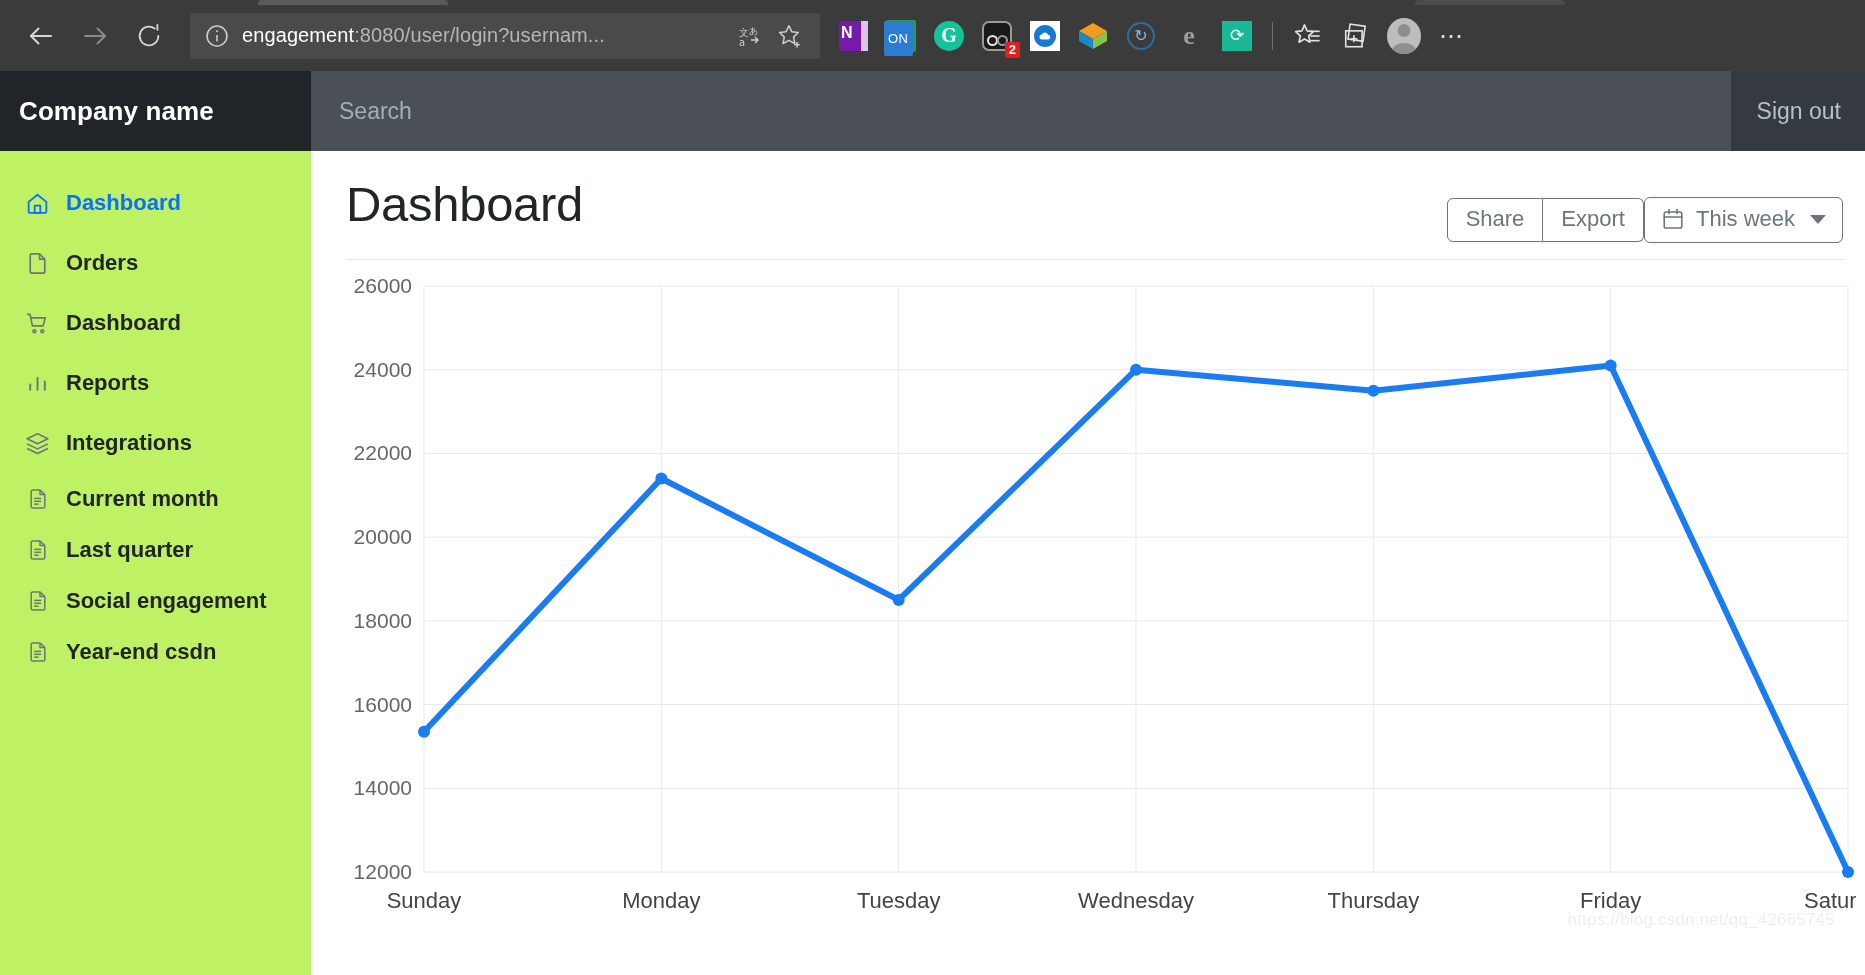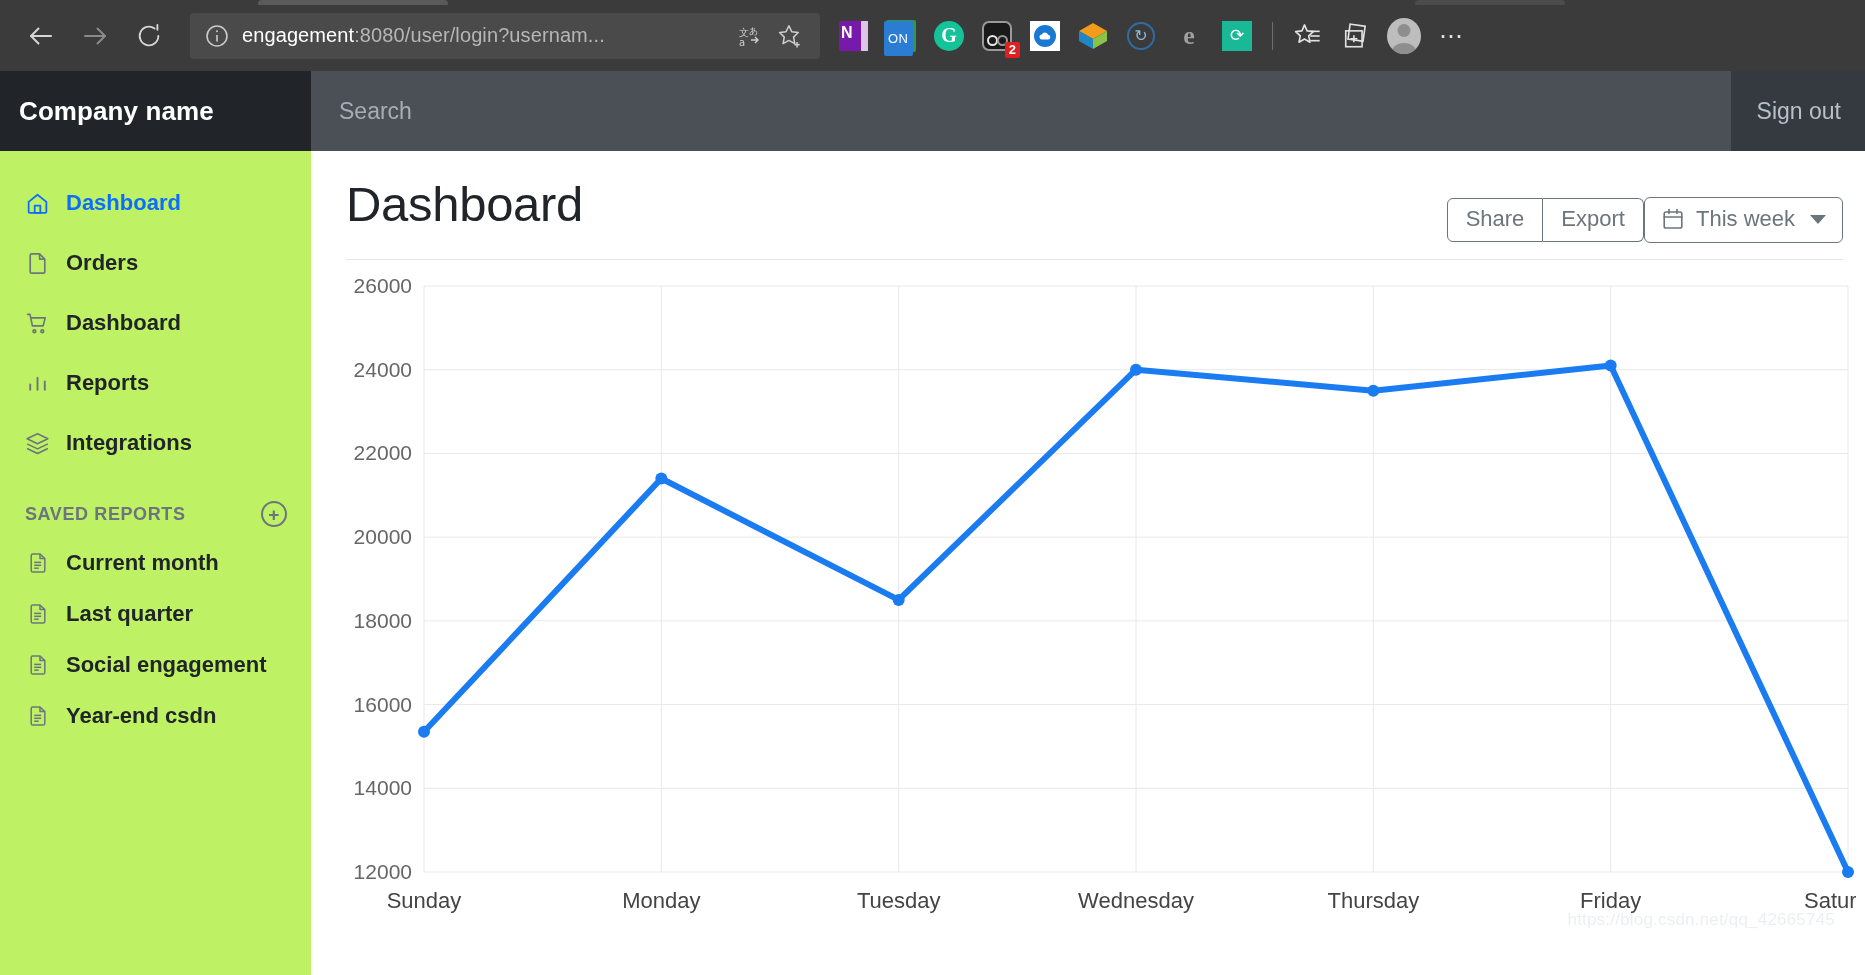--- a/index.html
+++ b/index.html
@@ -489,24 +489,20 @@
           <svg width="25" height="25" viewBox="0 0 24 24" fill="none" stroke="currentColor" stroke-width="1.5" stroke-linejoin="round">
             <polygon points="12,2.6 22,7.4 12,12.2 2,7.4"></polygon>
             <polyline points="2,12.4 12,17.2 22,12.4"></polyline>
             <polyline points="2,16.8 12,21.6 22,16.8"></polyline>
           </svg>
         </span>
         <span>Integrations</span>
       </div>
     </nav>
 
-    <div class="section-head">
-      <span>SAVED REPORTS</span>
-      <span class="plus-circle">+</span>
-    </div>
 
     <nav class="nav" style="padding-top:0">
       <div class="nav-item" style="height:51px">
         <span class="ico">
           <svg width="24" height="24" viewBox="0 0 24 24" fill="none" stroke="currentColor" stroke-width="1.5" stroke-linejoin="round">
             <path d="M14 3H6.8A1.6 1.6 0 0 0 5.2 4.6v14.8A1.6 1.6 0 0 0 6.8 21h10.4a1.6 1.6 0 0 0 1.6-1.6V7.6z"></path>
             <polyline points="14,3 14,7.6 18.8,7.6"></polyline>
             <line x1="8.2" y1="11.4" x2="15.2" y2="11.4"></line>
               <line x1="8.2" y1="14.3" x2="15.2" y2="14.3"></line>
               <line x1="8.2" y1="17.2" x2="12.6" y2="17.2"></line>

